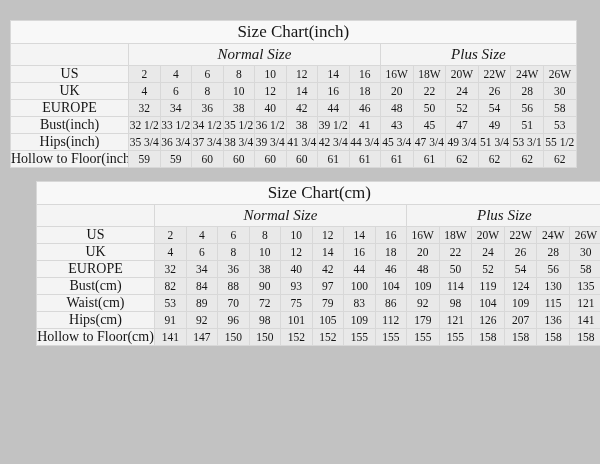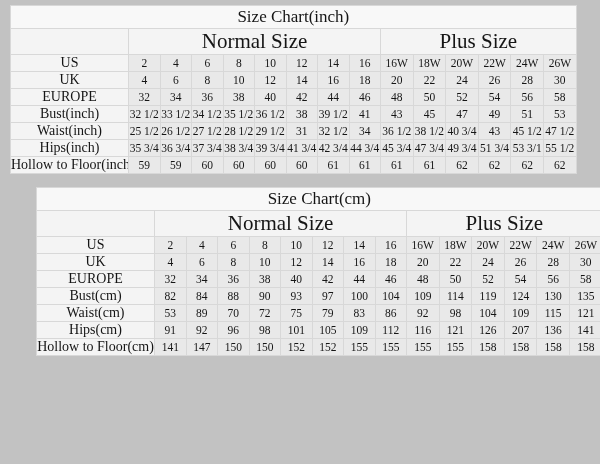--- a/index.html
+++ b/index.html
@@ -6,21 +6,21 @@
     margin: 0;
     padding: 0;
     background: #c2c2c2;
     font-family: "Liberation Serif", "DejaVu Serif", serif;
   }
   .page {
     width: 600px;
     height: 464px;
     overflow: hidden;
     box-sizing: border-box;
-    padding-top: 5px;
+    padding-top: 20px;
     background: #c2c2c2;
   }
   table.size-table {
     border-collapse: collapse;
     table-layout: fixed;
     width: 566px;
     margin-left: 10px;
     background: #e9e9e9;
     border: 1px solid #cfcfcf;
     border-bottom-color: #aeaeae;
@@ -43,21 +43,21 @@
   }
   td.title-cell {
     background: #f8f8f8;
     font-size: 17px;
     height: 22px;
   }
   td.corner-cell, td.group-cell {
     background: #f4f4f4;
     height: 21px;
   }
-  td.group-cell { font-size: 21px; }
+  td.group-cell { font-size: 15px; font-style: italic; }
   tbody tr { height: 15px; }
   tbody td.label {
     background: #f4f4f4;
     font-size: 14px;
   }
   tbody td.val {
     background: #e9e9e9;
     font-size: 11.5px;
   }
 </style>
@@ -157,37 +157,20 @@
           <td class="val">39 1/2</td>
           <td class="val">41</td>
           <td class="val">43</td>
           <td class="val">45</td>
           <td class="val">47</td>
           <td class="val">49</td>
           <td class="val">51</td>
           <td class="val">53</td>
         </tr>
         <tr>
-          <td class="label">Waist(inch)</td>
-          <td class="val">25 1/2</td>
-          <td class="val">26 1/2</td>
-          <td class="val">27 1/2</td>
-          <td class="val">28 1/2</td>
-          <td class="val">29 1/2</td>
-          <td class="val">31</td>
-          <td class="val">32 1/2</td>
-          <td class="val">34</td>
-          <td class="val">36 1/2</td>
-          <td class="val">38 1/2</td>
-          <td class="val">40 3/4</td>
-          <td class="val">43</td>
-          <td class="val">45 1/2</td>
-          <td class="val">47 1/2</td>
-        </tr>
-        <tr>
           <td class="label">Hips(inch)</td>
           <td class="val">35 3/4</td>
           <td class="val">36 3/4</td>
           <td class="val">37 3/4</td>
           <td class="val">38 3/4</td>
           <td class="val">39 3/4</td>
           <td class="val">41 3/4</td>
           <td class="val">42 3/4</td>
           <td class="val">44 3/4</td>
           <td class="val">45 3/4</td>
@@ -334,21 +317,21 @@
         <tr>
           <td class="label">Hips(cm)</td>
           <td class="val">91</td>
           <td class="val">92</td>
           <td class="val">96</td>
           <td class="val">98</td>
           <td class="val">101</td>
           <td class="val">105</td>
           <td class="val">109</td>
           <td class="val">112</td>
-          <td class="val">116</td>
+          <td class="val">179</td>
           <td class="val">121</td>
           <td class="val">126</td>
           <td class="val">207</td>
           <td class="val">136</td>
           <td class="val">141</td>
         </tr>
         <tr>
           <td class="label">Hollow to Floor(cm)</td>
           <td class="val">141</td>
           <td class="val">147</td>

